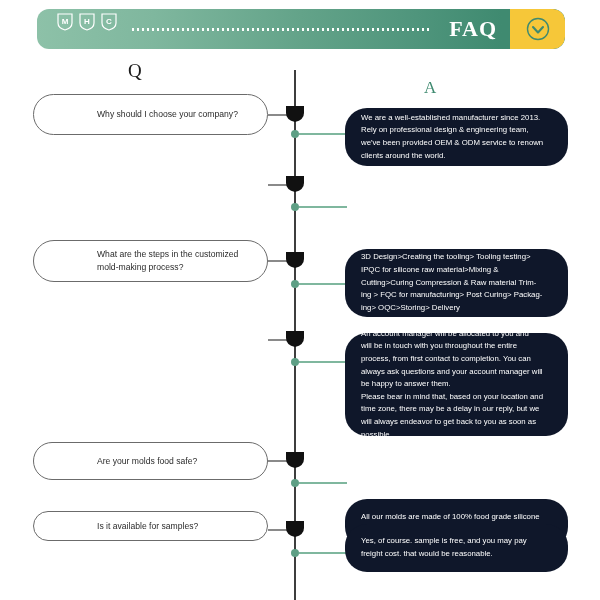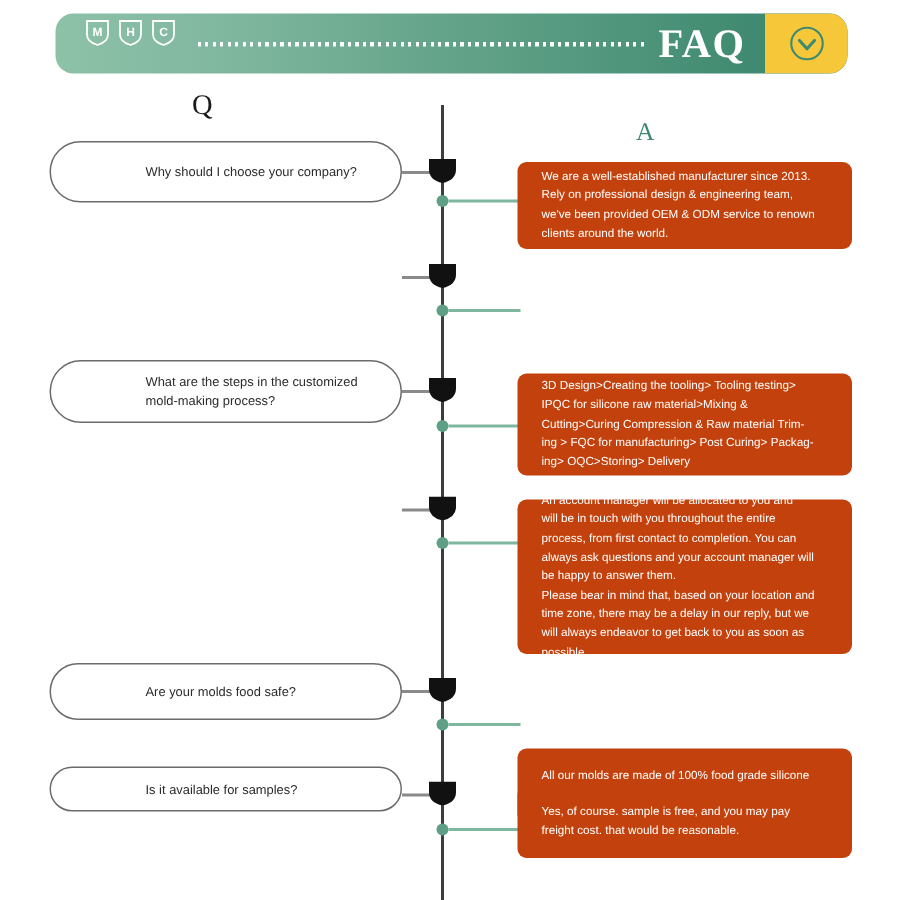--- a/index.html
+++ b/index.html
@@ -29,21 +29,21 @@
     position:relative;z-index:2;color:#ffffff;font-size:8px;font-weight:bold;
     font-family:"Liberation Sans",sans-serif;line-height:1;
   }
   .hdr-dots{
     position:absolute;left:95px;top:19px;width:300px;height:3px;
     background-image:repeating-linear-gradient(to right,#ffffff 0px,#ffffff 2px,transparent 2px,transparent 5px);
   }
   .hdr-faq{
     position:absolute;right:68px;top:9px;
     color:#ffffff;font-family:"Liberation Serif",serif;font-weight:bold;
-    font-size:27px;letter-spacing:1px;line-height:22px;
+    font-size:22px;letter-spacing:1px;line-height:22px;
   }
   .hdr-yellow{
     position:absolute;right:0;top:0;width:55px;height:40px;
     background:#f6c739;border-radius:0 12px 12px 0;
     display:flex;align-items:center;justify-content:center;
   }
   .chev-circle{width:24px;height:24px;}
 
   
   .q-heading{
@@ -85,21 +85,21 @@
   }
   .qbox span{
     font-size:8.6px;color:#2b2b2b;line-height:1.5;
     font-family:"Liberation Sans",sans-serif;
     margin-left:45px;
   }
 
   
   .abox{
     position:absolute;left:345px;width:223px;
-    background:#c2410c;border-radius:6px;
+    background:#0f172a;border-radius:22px;
     box-sizing:border-box;
     padding:9px 14px 9px 16px;
     display:flex;align-items:center;
   }
   .abox span{
     font-size:7.8px;color:#ffffff;line-height:1.62;
     font-family:"Liberation Sans",sans-serif;
     white-space:pre-line;
   }
 </style>

